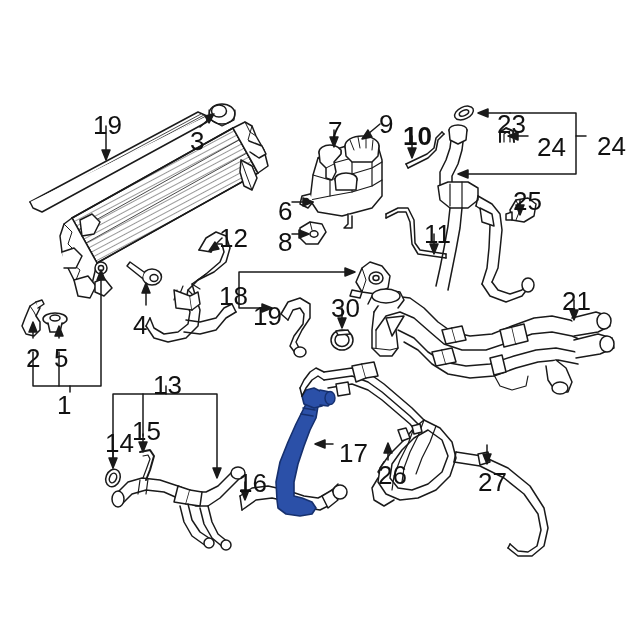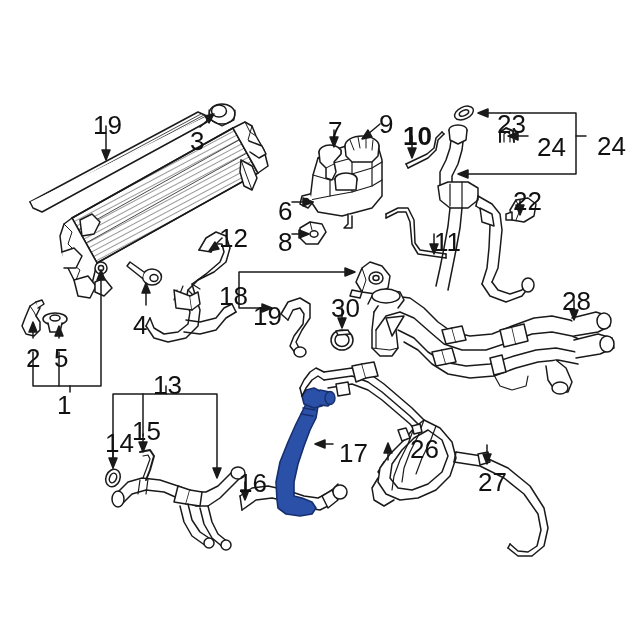--- a/index.html
+++ b/index.html
@@ -429,32 +429,32 @@
   <div class="callout" style="left:57px;top:392px;">1</div>
   <div class="callout" style="left:26px;top:345px;">2</div>
   <div class="callout" style="left:190px;top:128px;">3</div>
   <div class="callout" style="left:133px;top:312px;">4</div>
   <div class="callout" style="left:54px;top:345px;">5</div>
   <div class="callout" style="left:278px;top:198px;">6</div>
   <div class="callout" style="left:328px;top:118px;">7</div>
   <div class="callout" style="left:278px;top:229px;">8</div>
   <div class="callout" style="left:379px;top:111px;">9</div>
   <div class="callout" style="left:403px;top:123px;font-weight:bold;">10</div>
-  <div class="callout" style="left:424px;top:229px;margin-left:10px;">11</div>
+  <div class="callout" style="left:424px;top:221px;">11</div>
   <div class="callout" style="left:219px;top:225px;">12</div>
   <div class="callout" style="left:153px;top:372px;">13</div>
   <div class="callout" style="left:105px;top:430px;">14</div>
   <div class="callout" style="left:132px;top:418px;">15</div>
   <div class="callout" style="left:238px;top:470px;">16</div>
   <div class="callout" style="left:339px;top:440px;text-align:center;">17</div>
   <div class="callout" style="left:219px;top:283px;">18</div>
   <div class="callout" style="left:253px;top:303px;">19</div>
   <div class="callout" style="left:331px;top:295px;">30</div>
-  <div class="callout" style="left:562px;top:288px;">28</div>
+  <div class="callout" style="left:562px;top:288px;">21</div>
   <div class="callout" style="left:597px;top:133px;">24</div>
   <div class="callout" style="left:497px;top:111px;text-align:right;">23</div>
   <div class="callout" style="left:537px;top:134px;">24</div>
-  <div class="callout" style="left:513px;top:188px;">22</div>
-  <div class="callout" style="left:378px;top:436px;margin-left:32px;">26</div>
+  <div class="callout" style="left:513px;top:188px;">25</div>
+  <div class="callout" style="left:378px;top:462px;">26</div>
   <div class="callout" style="left:478px;top:433px;margin-top:36px;">27</div>
   <div class="callout" style="left:93px;top:112px;">19</div>
 
 </div>
 
 </body></html>

